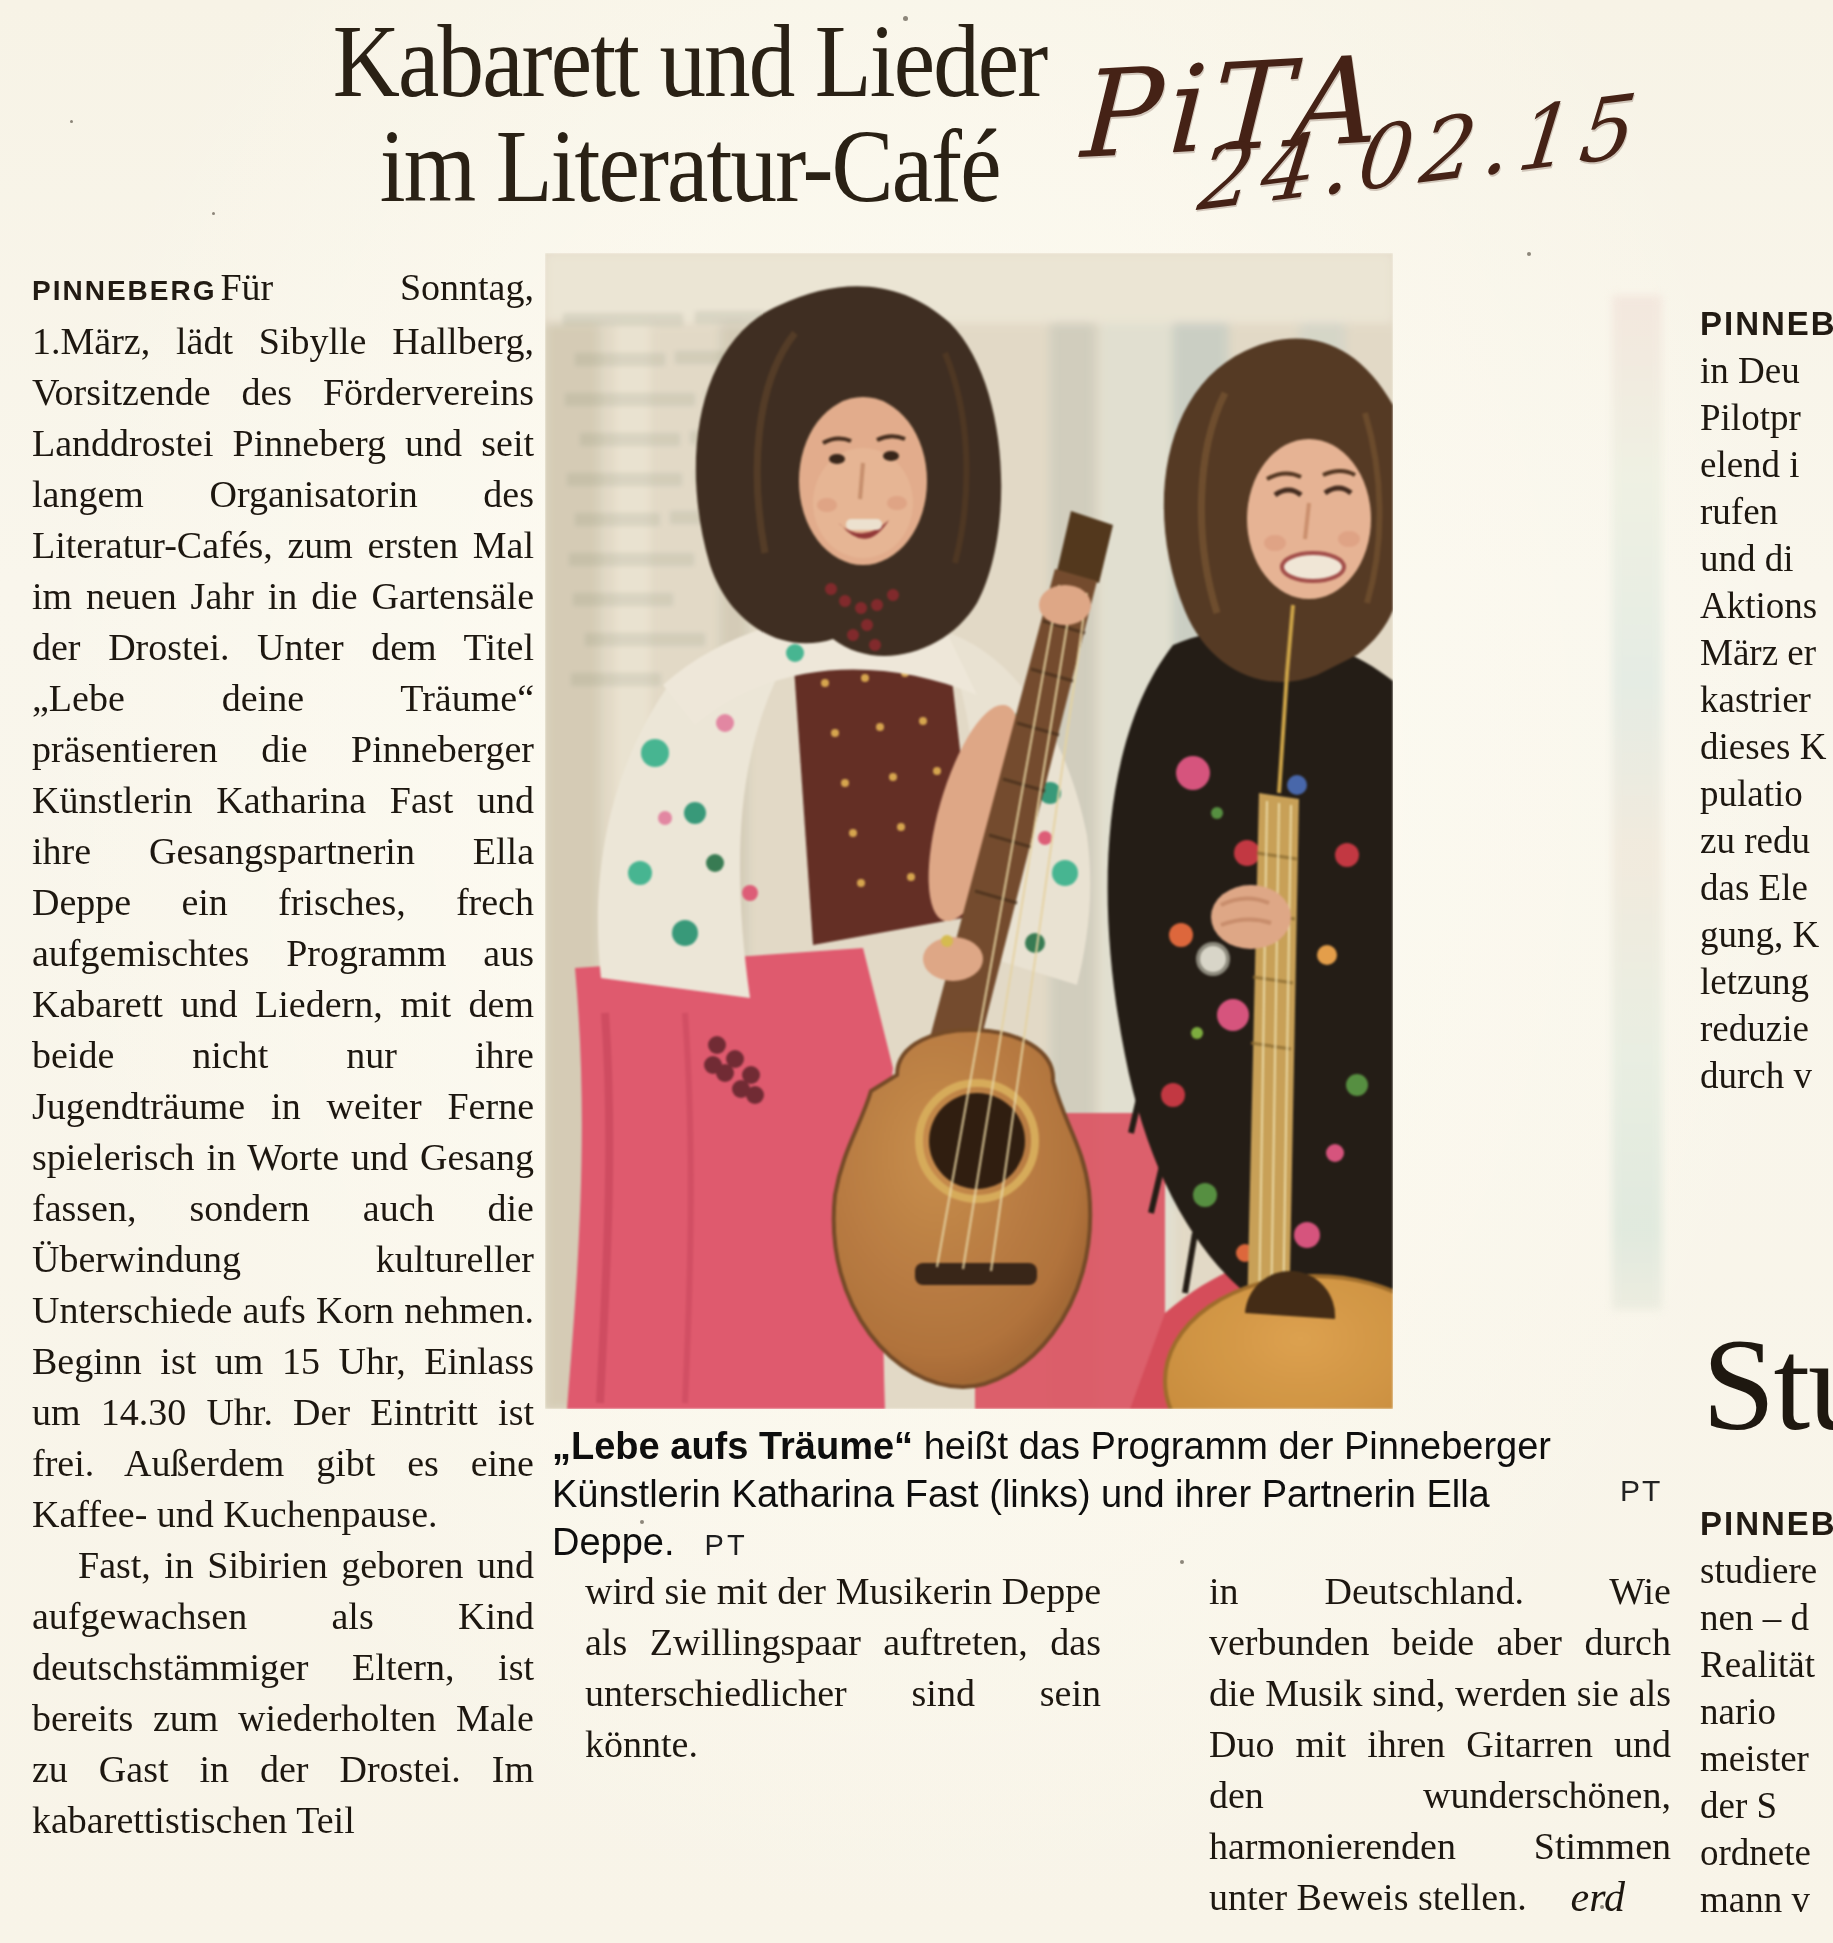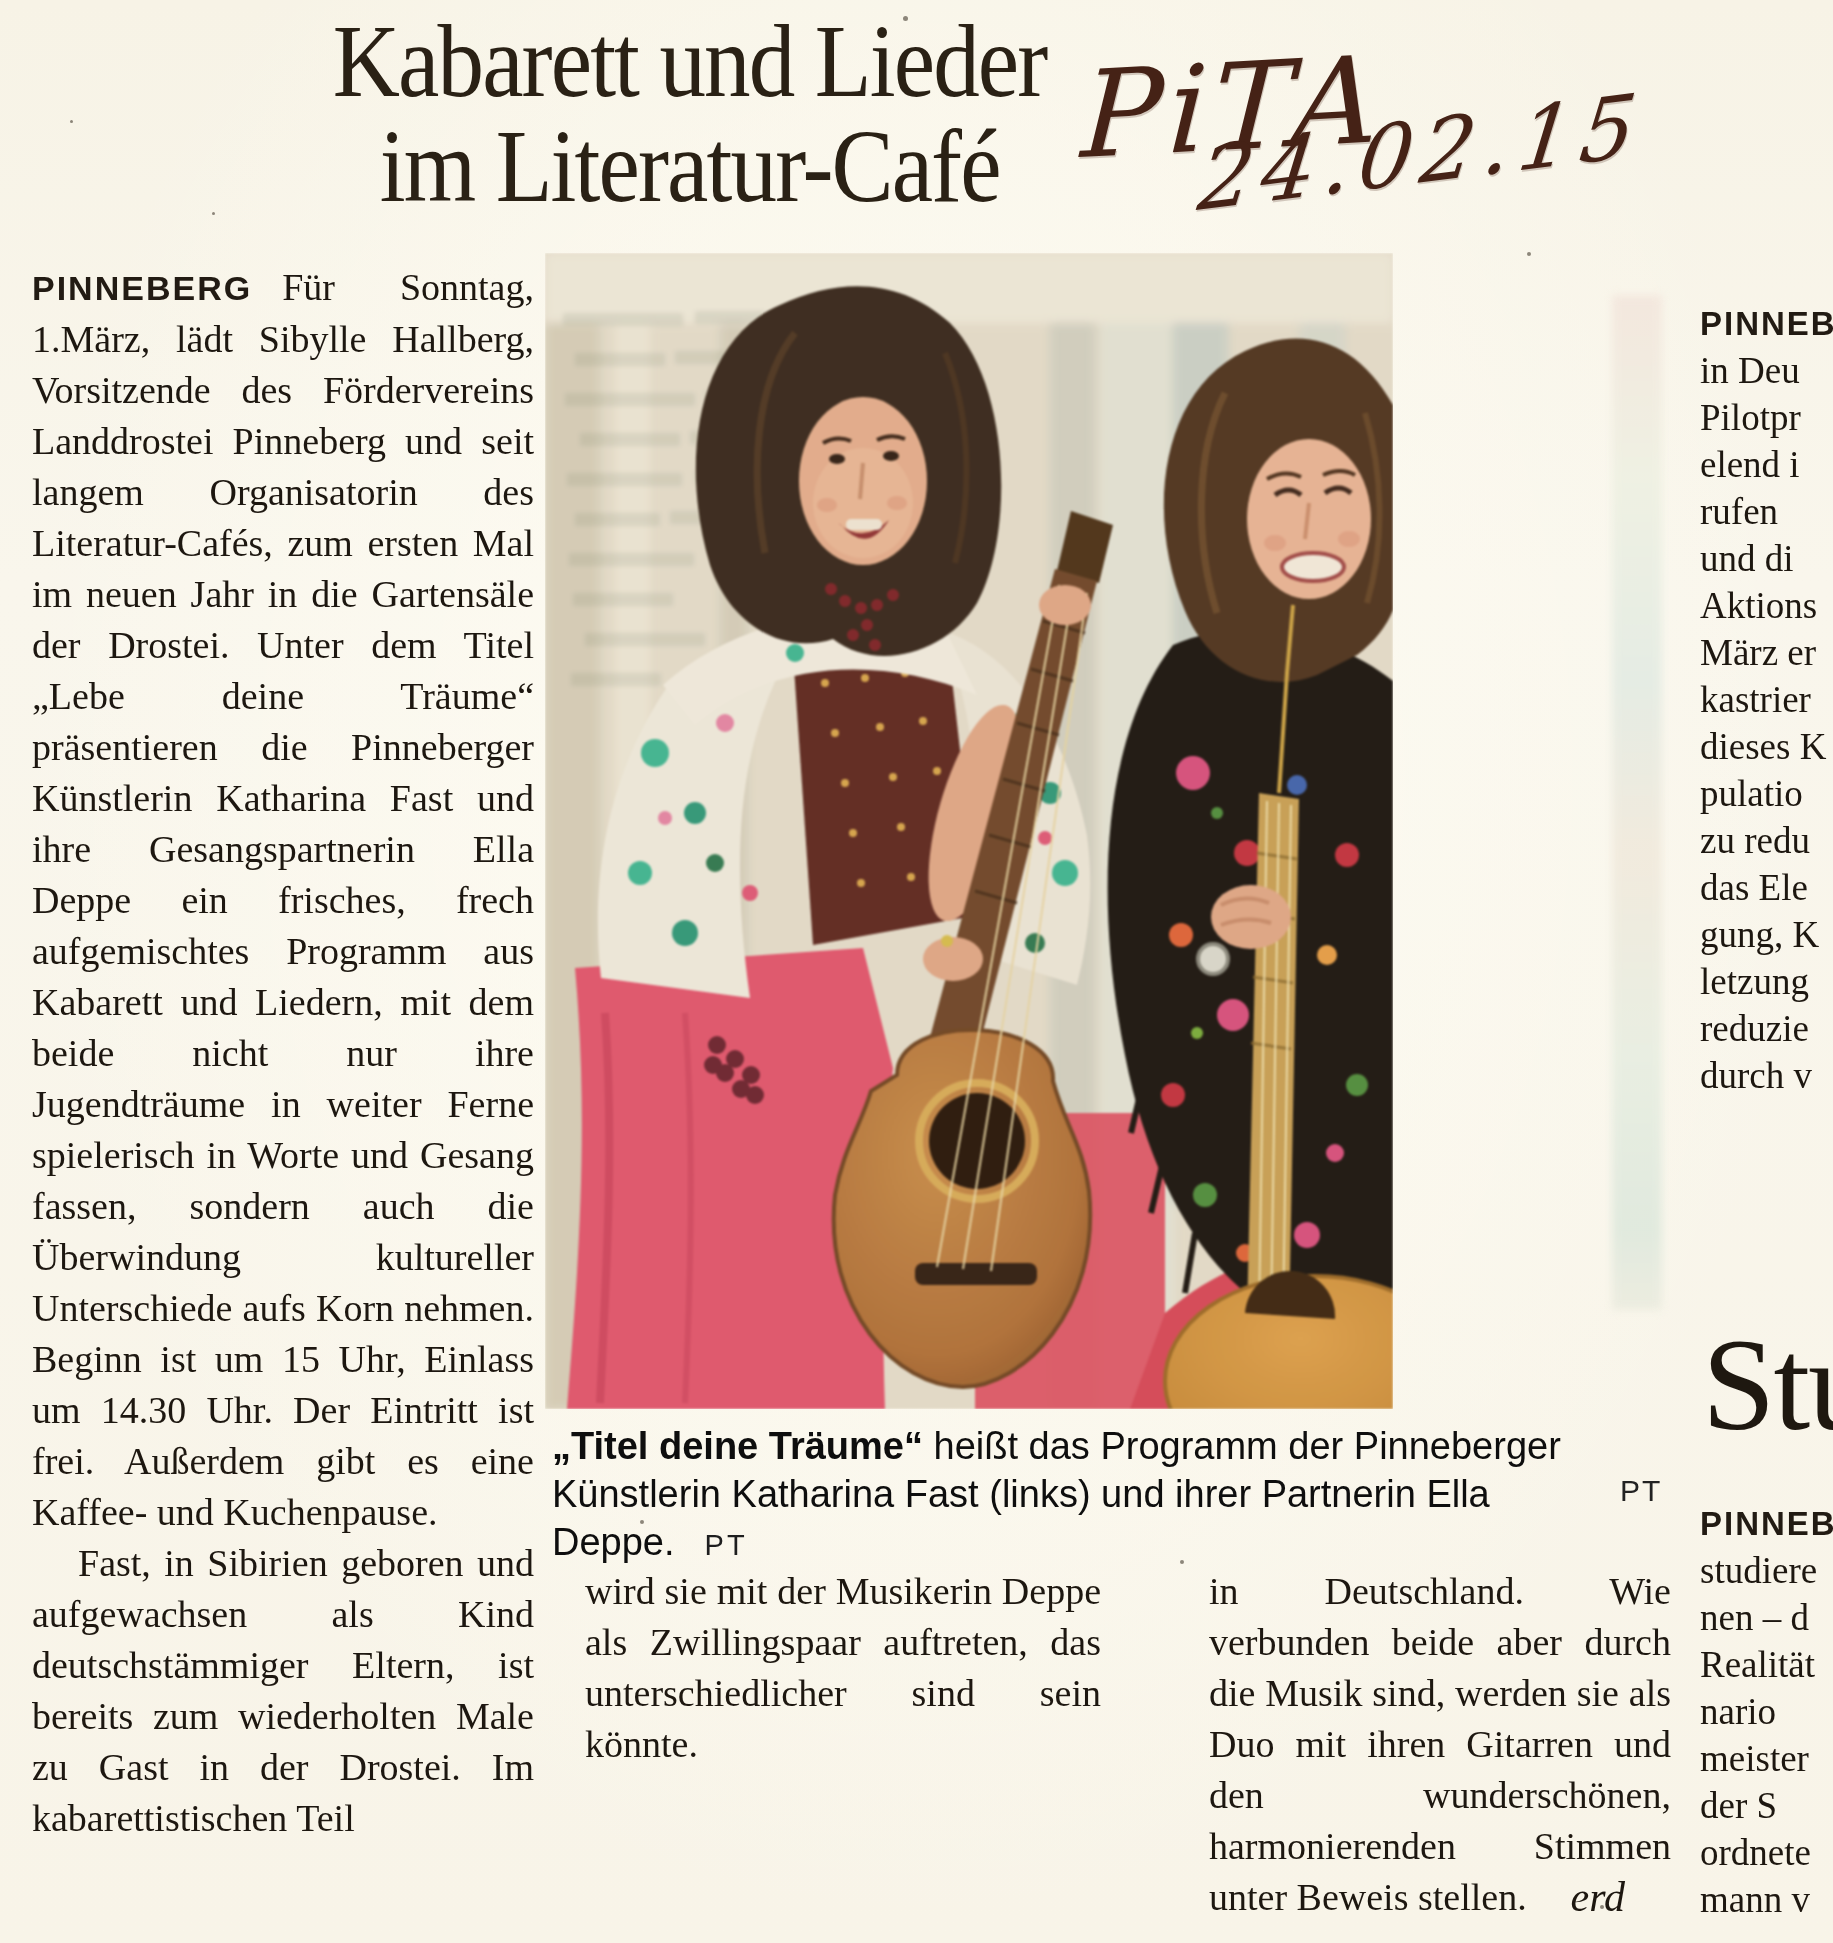--- a/index.html
+++ b/index.html
@@ -19,22 +19,22 @@
         text-shadow:1px 2px 0 rgba(70,30,18,.22);}
   .hand-word{left:1082px;top:38px;font-size:120px;letter-spacing:6px;transform:rotate(-3deg) skewX(-6deg);}
   .hand-date{left:1198px;top:102px;font-size:86px;letter-spacing:8px;transform:rotate(-7deg) skewX(-14deg);}
   
   .bodycol{position:absolute;font-size:38px;line-height:51px;text-align:justify;color:#1d1710;}
   .bodycol p{margin:0;}
   .bodycol p.indent{text-indent:46px;}
   .col1{left:32px;top:262px;width:502px;}
   .col2{left:585px;top:1566px;width:516px;}
   .col3{left:1209px;top:1566px;width:462px;}
-  .lead{font-family:"Liberation Sans",sans-serif;font-weight:700;font-size:34px;
-        letter-spacing:2px;margin-right:30px;color:#221b13;}
+  .lead{font-family:"Liberation Sans",sans-serif;font-weight:700;font-size:28px;
+        letter-spacing:2px;margin-right:4px;color:#221b13;}
   .byline{float:right;font-style:italic;margin-right:46px;font-size:42px;}
   
   .photo{position:absolute;left:545px;top:253px;width:848px;height:1156px;overflow:hidden;}
   .photo svg{display:block;filter:blur(1px) saturate(1.02) contrast(.97);}
   
   .caption{position:absolute;left:552px;top:1422px;width:1060px;
            font-family:"Liberation Sans",sans-serif;font-size:38px;line-height:48px;color:#0e0e0e;}
   .cap-bold{font-weight:700;}
   .cap-credit{font-size:29px;letter-spacing:3px;color:#1e1e1e;margin-left:30px;}
   
@@ -295,21 +295,21 @@
           <path d="M676 672 Q 702 662 726 670" stroke="#c98e6e" stroke-width="4" fill="none"></path>
           <circle cx="668" cy="706" r="15" fill="#dcdcd2" stroke="#8a8a80" stroke-width="4"></circle>
         </g>
       </g>
 
       <rect width="848" height="1156" fill="#c89a5a" opacity=".06"></rect>
     </svg>
   </div>
 
   <div class="caption">
-    <span class="cap-bold">„Titel deine Träume“</span><span> heißt das Programm der Pinneberger Künstlerin Katharina Fast (links) und ihrer Partnerin Ella Deppe.</span><span class="cap-credit">PT</span>
+    <span class="cap-bold">„Lebe aufs Träume“</span><span> heißt das Programm der Pinneberger Künstlerin Katharina Fast (links) und ihrer Partnerin Ella Deppe.</span><span class="cap-credit">PT</span>
   </div>
 
   <div class="bodycol col2">
     <p>wird sie mit der Musikerin Deppe als Zwillingspaar auftreten, das unterschiedlicher sind sein könnte.</p>
   </div>
   <div class="bodycol col3">
     <p><span>in Deutschland. Wie verbunden beide aber durch die Musik sind, werden sie als Duo mit ihren Gitarren und den wunderschönen, harmonierenden Stimmen unter Beweis stellen.</span><span class="byline">erd</span></p>
   </div>
 
   <div class="gutter-strip"></div>

